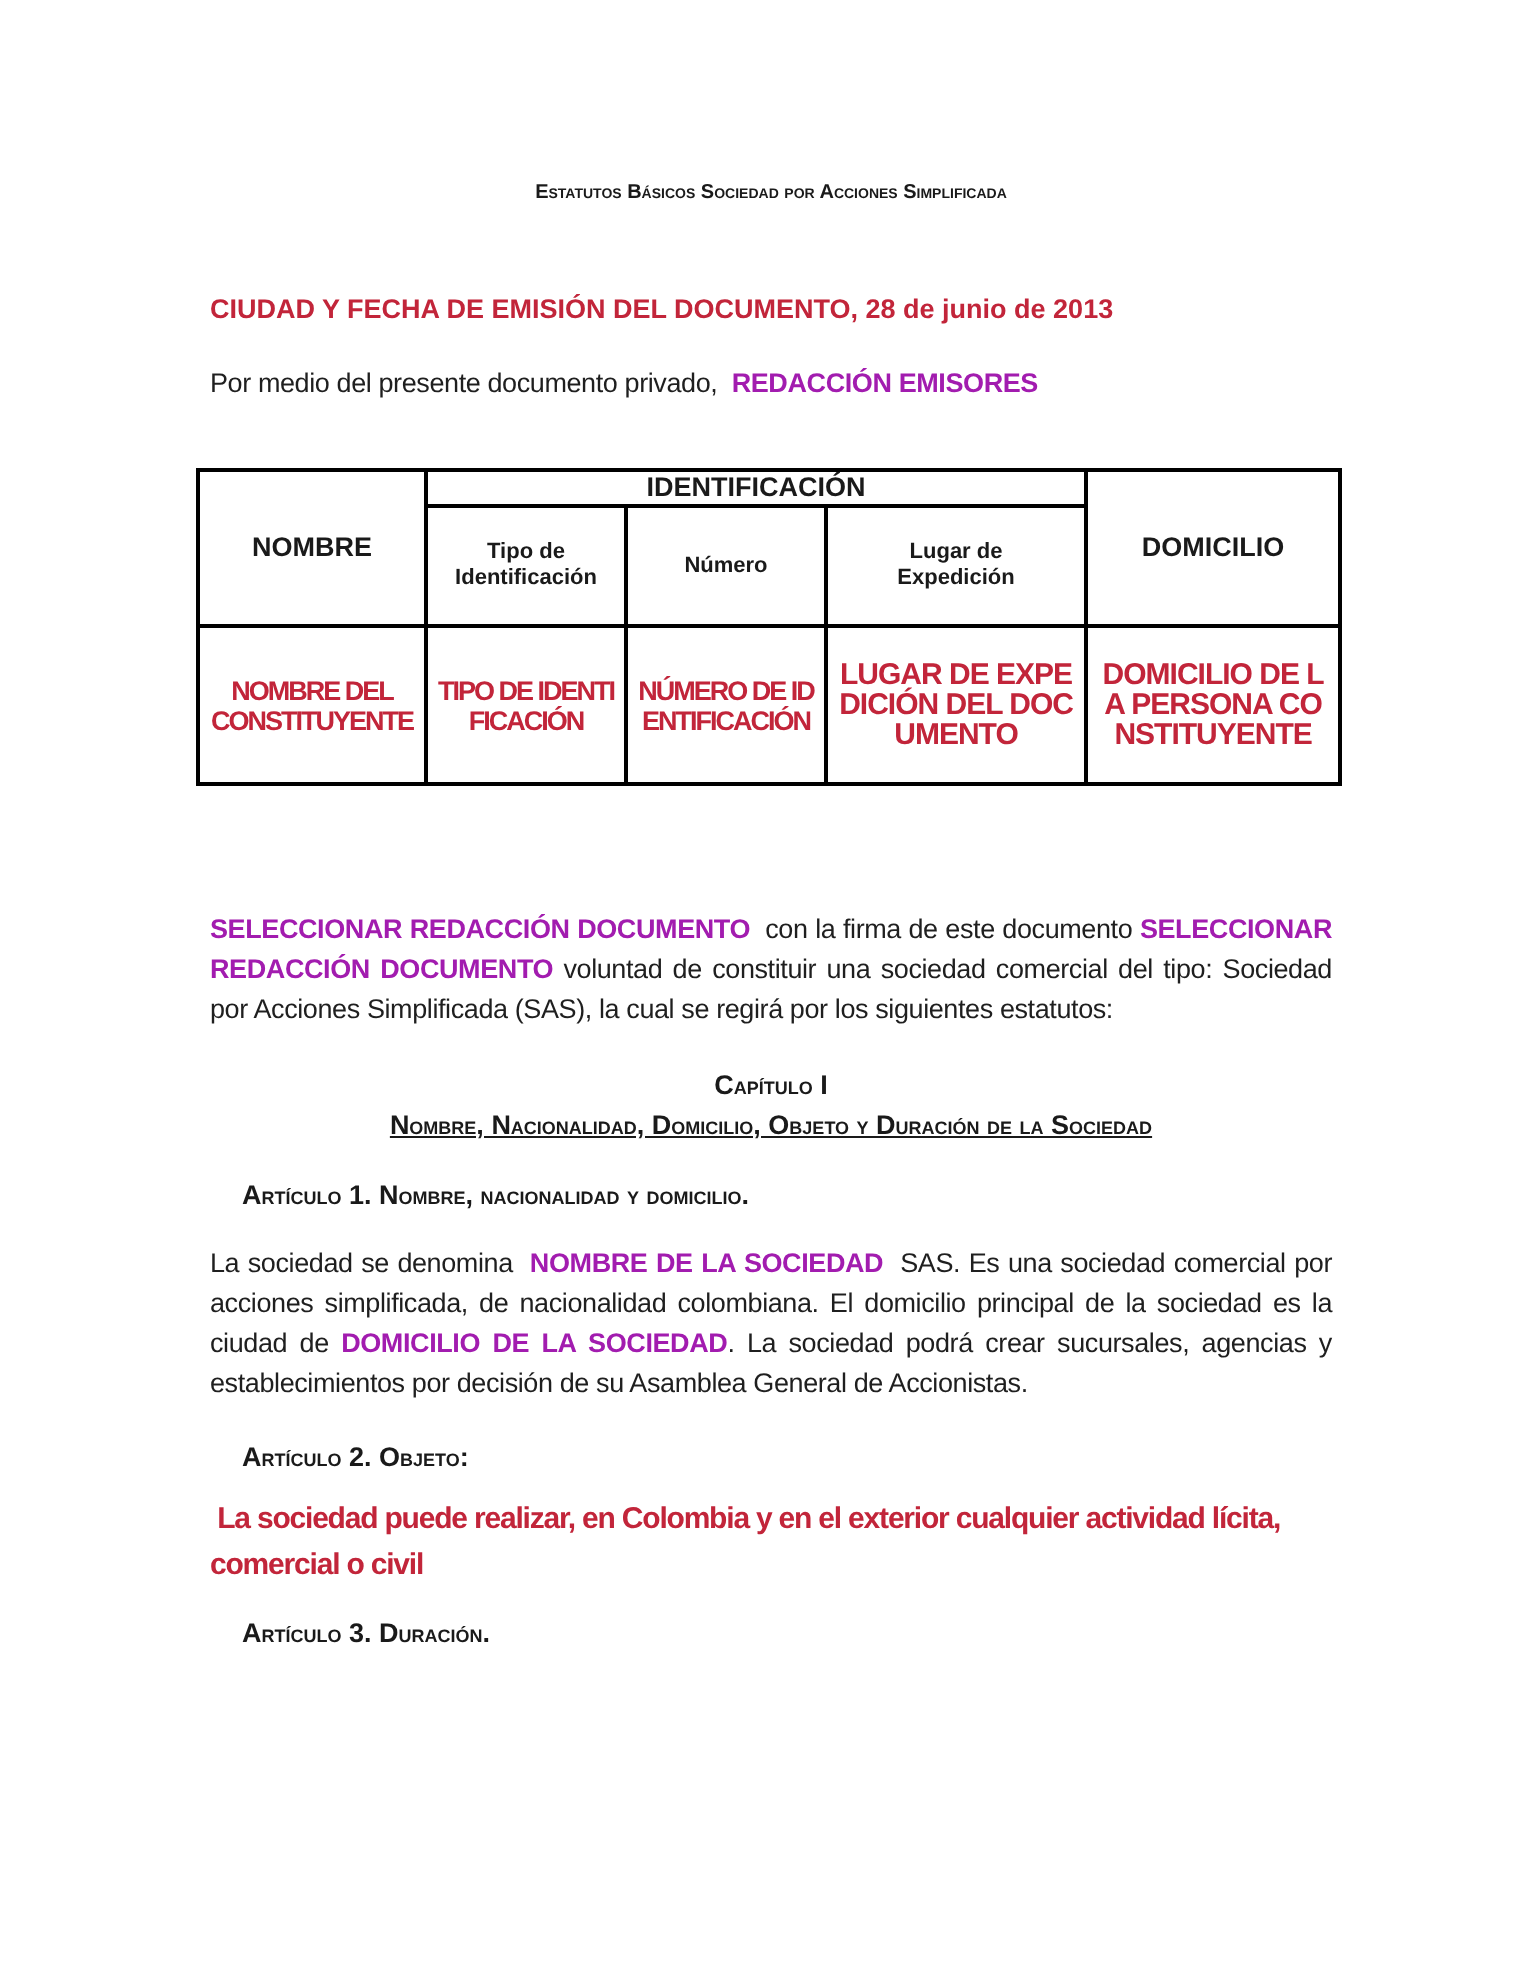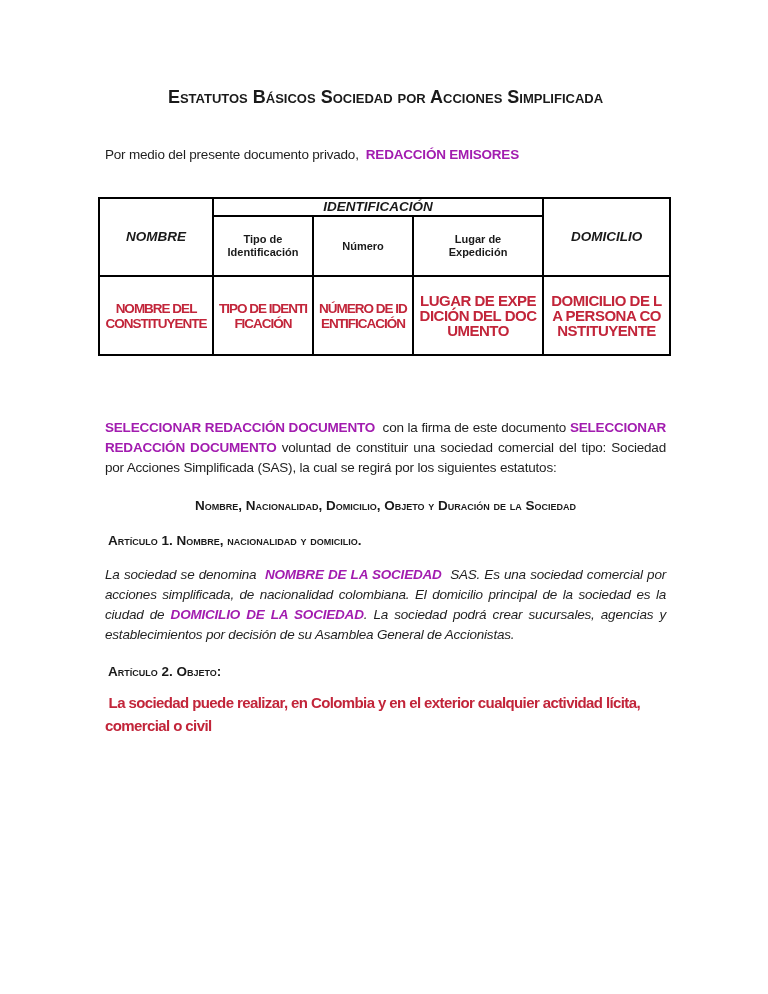--- a/index.html
+++ b/index.html
@@ -12,21 +12,21 @@
     overflow: hidden;
   }
   .page {
     box-sizing: border-box;
     width: 768px;
     height: 994px;
     padding: 88px 102px 0 105px;
     background: #ffffff;
   }
   .doc-title {
-    font-size: 18px;
+    font-size: 10px;
     line-height: 18px;
     font-weight: bold;
     font-variant: small-caps;
     text-align: center;
     color: #1a1a1a;
     margin: 0 0 40px 0;
   }
   .dateline {
     font-size: 13.5px;
     line-height: 18px;
@@ -55,21 +55,20 @@
     text-align: center;
     vertical-align: middle;
     overflow: hidden;
   }
   th.hdr {
     font-size: 13.5px;
     line-height: 16px;
     font-weight: bold;
     color: #1a1a1a;
     padding: 0;
-    font-style: italic;
   }
   tr.hdr-row { height: 17px; }
   tr.sub-row { height: 30px; }
   tr.data-row { height: 74px; }
   th.sub {
     font-size: 11px;
     line-height: 13px;
     font-weight: bold;
     color: #1a1a1a;
     padding: 0 4px;
@@ -95,30 +94,30 @@
   .constitution { margin-bottom: 18px; }
   .chapter-title, .chapter-sub {
     font-size: 13.5px;
     line-height: 20px;
     font-weight: bold;
     font-variant: small-caps;
     text-align: center;
     color: #1a1a1a;
     margin: 0;
   }
-  .chapter-sub { margin-bottom: 16px; }
+  .chapter-sub { margin-bottom: 16px; text-decoration: underline; }
   .art-heading {
     font-size: 13.5px;
     line-height: 18px;
     font-weight: bold;
     font-variant: small-caps;
     color: #1a1a1a;
-    margin: 0 0 15px 3px;
+    margin: 0 0 15px 16px;
   }
-  .art1-para { margin-bottom: 18px; font-style: italic; }
+  .art1-para { margin-bottom: 18px; }
   .art2-heading { margin-bottom: 10px; }
   .red-body {
     font-size: 15px;
     line-height: 23px;
     font-weight: bold;
     letter-spacing: -0.6px;
     color: #C2253A;
     margin: 0 0 14px 0;
     white-space: pre-wrap;
   }
@@ -130,20 +129,21 @@
     margin: 0;
   }
 </style>
 </head>
 <body>
 
 <div class="page">
 
   <h1 class="doc-title">Estatutos Básicos Sociedad por Acciones Simplificada</h1>
 
+  <p class="dateline">CIUDAD Y FECHA DE EMISIÓN DEL DOCUMENTO, 28 de junio de 2013</p>
 
   <p class="opening"><span>Por medio del presente documento privado,  </span><span class="red">REDACCIÓN EMISORES</span></p>
 
   <table class="constituents">
     <colgroup>
       <col style="width:114px">
         <col style="width:100px">
         <col style="width:100px">
         <col style="width:130px">
         <col style="width:127px">
@@ -164,25 +164,27 @@
         <td class="ph c2">TIPO DE IDENTIFICACIÓN</td>
         <td class="ph c3">NÚMERO DE IDENTIFICACIÓN</td>
         <td class="ph c4">LUGAR DE EXPEDICIÓN DEL DOCUMENTO</td>
         <td class="ph c5">DOMICILIO DE LA PERSONA CONSTITUYENTE</td>
       </tr>
     </tbody>
   </table>
 
   <p class="para constitution"><span class="red">SELECCIONAR REDACCIÓN DOCUMENTO</span><span>  con la firma de este documento </span><span class="red">SELECCIONAR REDACCIÓN DOCUMENTO</span><span> voluntad de constituir una sociedad comercial del tipo: Sociedad por Acciones Simplificada (SAS), la cual se regirá por los siguientes estatutos:</span></p>
 
+  <p class="chapter-title">Capítulo I</p>
   <p class="chapter-sub">Nombre, Nacionalidad, Domicilio, Objeto y Duración de la Sociedad</p>
 
   <p class="art-heading">Artículo 1. Nombre, nacionalidad y domicilio.</p>
 
   <p class="para art1-para"><span>La sociedad se denomina  </span><span class="red">NOMBRE DE LA SOCIEDAD</span><span>  SAS. Es una sociedad comercial por acciones simplificada, de nacionalidad colombiana. El domicilio principal de la sociedad es la ciudad de </span><span class="red">DOMICILIO DE LA SOCIEDAD</span><span>. La sociedad podrá crear sucursales, agencias y establecimientos por decisión de su Asamblea General de Accionistas.</span></p>
 
   <p class="art-heading art2-heading">Artículo 2. Objeto:</p>
 
   <p class="red-body"> La sociedad puede realizar, en Colombia y en el exterior cualquier actividad lícita, comercial o civil</p>
 
+  <p class="art-heading art3-heading">Artículo 3. Duración.</p>
 
 
 </div>
 
 </body></html>

